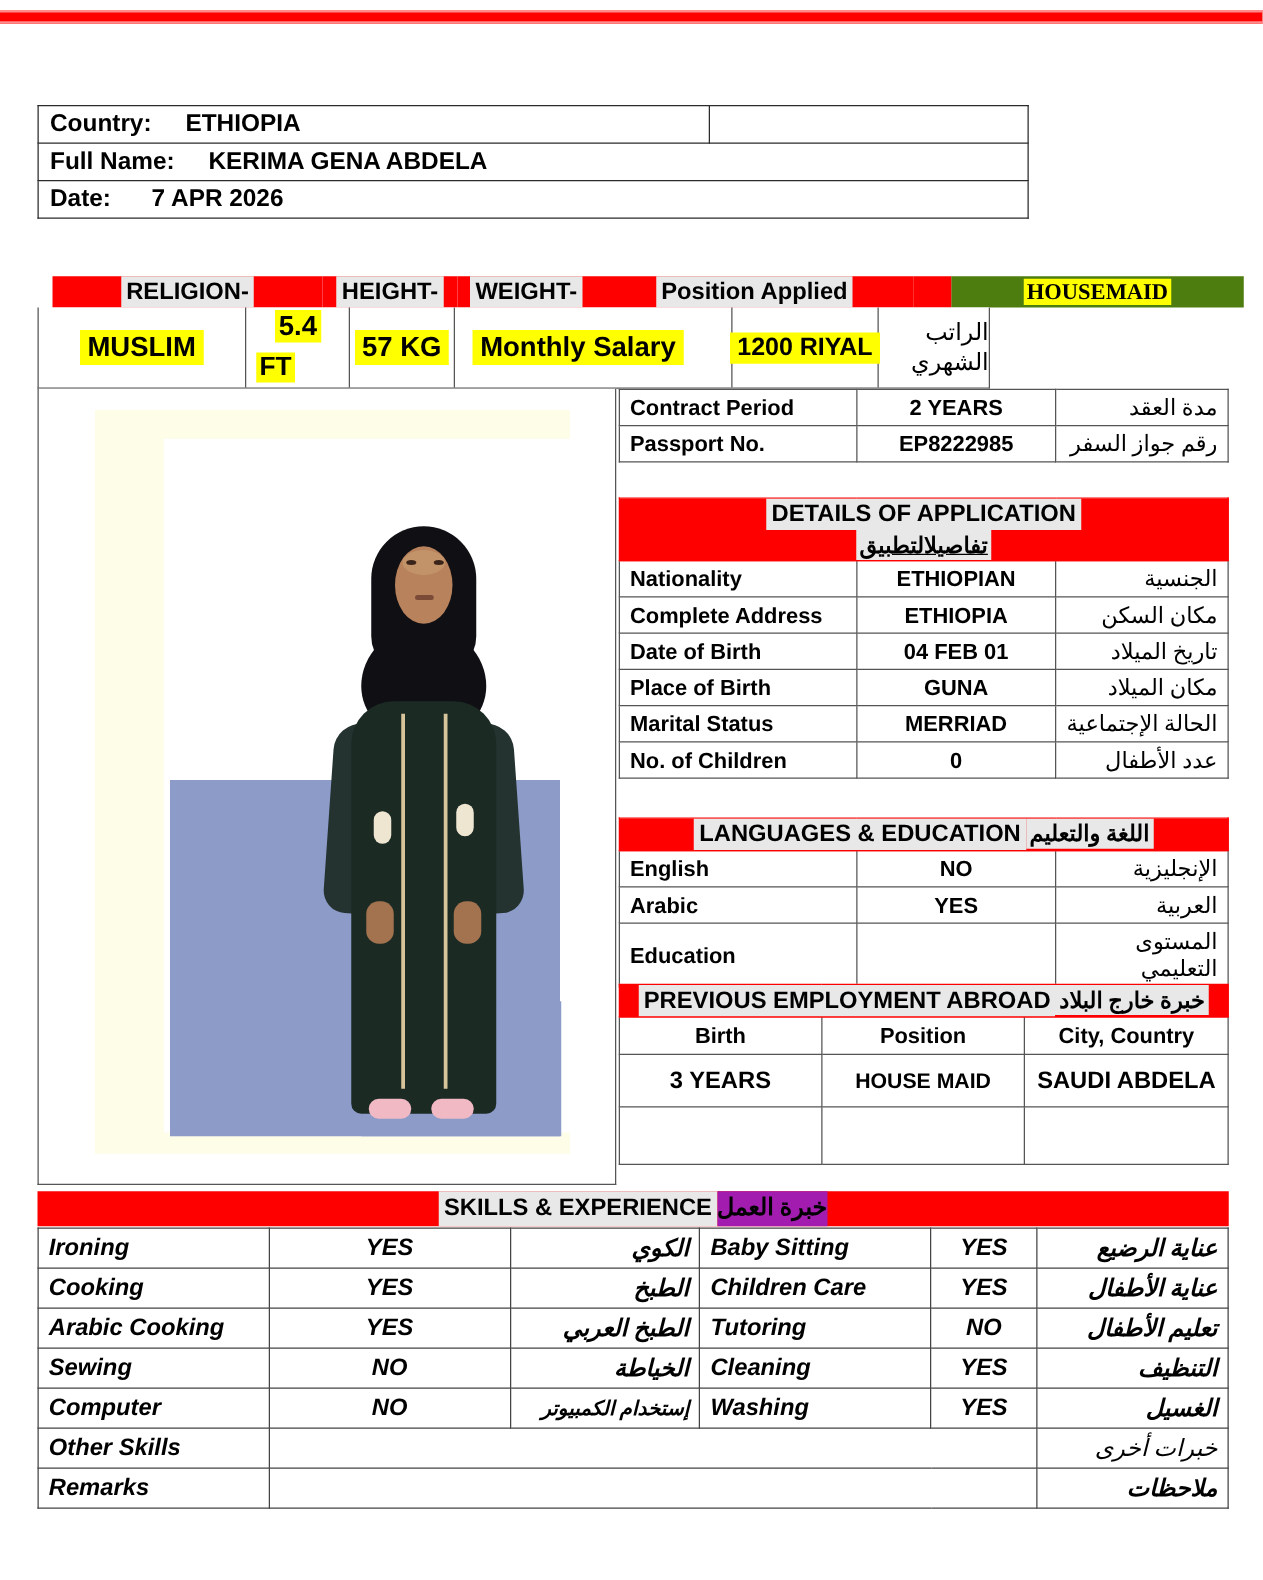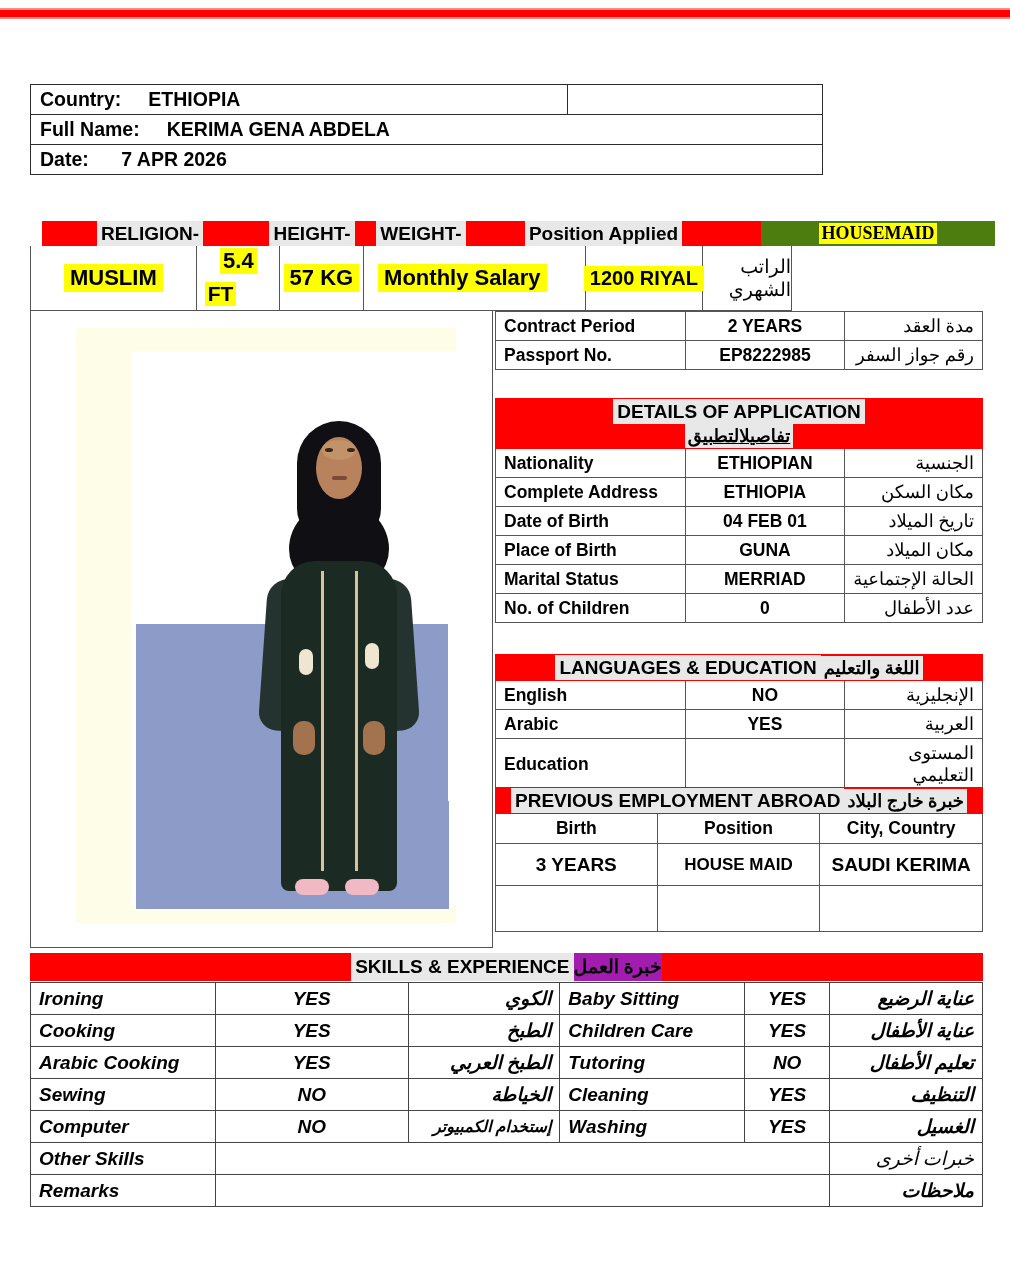--- a/index.html
+++ b/index.html
@@ -532,21 +532,21 @@
     </td>
   </tr>
   <tr>
     <td class="hd" style="width:162px">Birth</td>
     <td class="hd" style="width:163px">Position</td>
     <td class="hd" style="width:163px">City, Country</td>
   </tr>
   <tr>
     <td style="height:42px;font-size:19px">3 YEARS</td>
     <td style="height:42px;font-size:17px">HOUSE MAID</td>
-    <td style="height:42px;font-size:19px">SAUDI KERIMA</td>
+    <td style="height:42px;font-size:19px">SAUDI ABDELA</td>
   </tr>
   <tr>
     <td style="height:46px"></td>
     <td style="height:46px"></td>
     <td style="height:46px"></td>
   </tr>
 </tbody>
   </table>
 
 <div class="skills-head">

